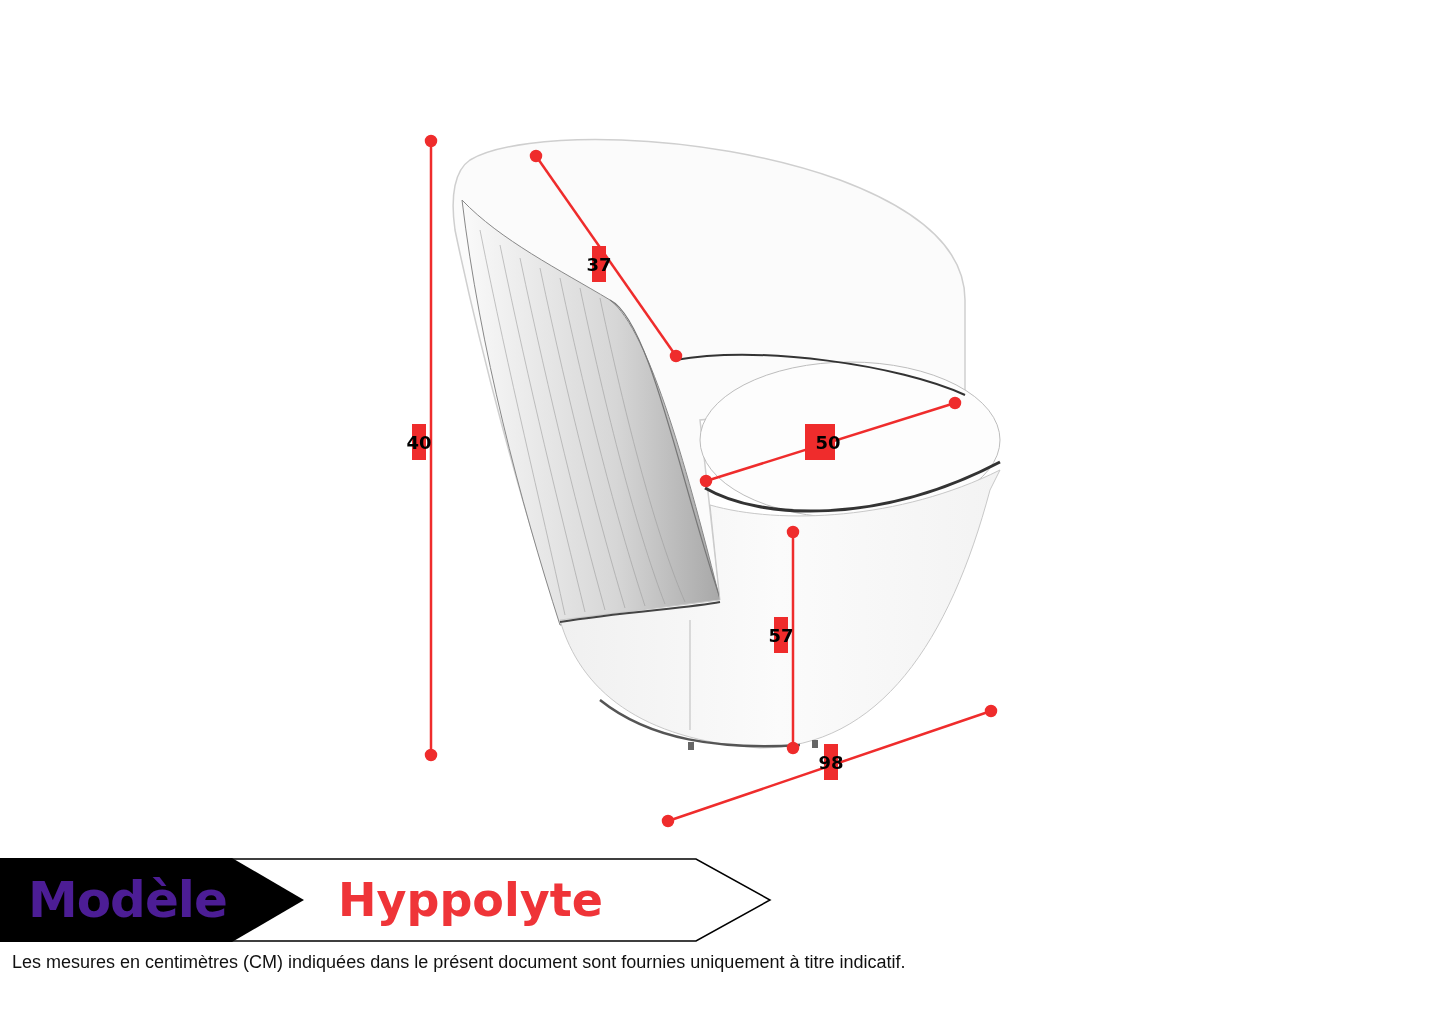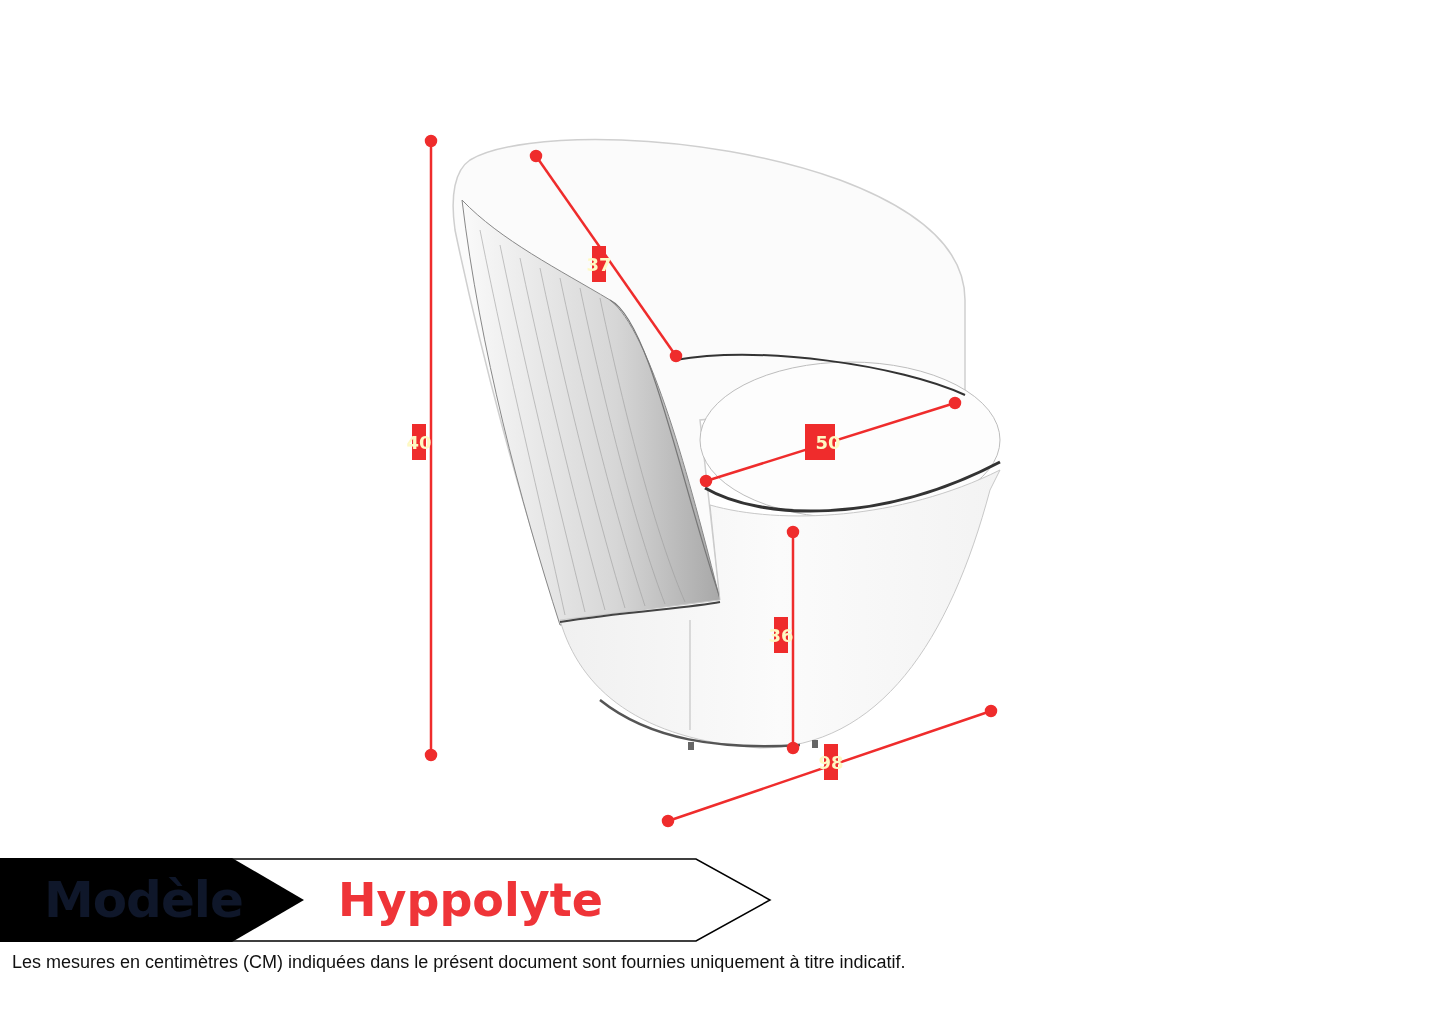--- a/index.html
+++ b/index.html
@@ -1,21 +1,21 @@
 <!DOCTYPE html>
 <html><head>
 <meta charset="utf-8">
 <style>
   html, body { margin:0; padding:0; background:#ffffff; }
   body { width:1445px; height:1012px; position:relative; overflow:hidden; font-family:"DejaVu Sans", sans-serif; }
   #diagram { position:absolute; left:0; top:0; width:1445px; height:1012px; }
-  .dim-label { position:absolute; width:14px; height:36px; background:#ef2c2c; color:#fef9c3; font-weight:bold; font-size:18px; display:flex; align-items:center; justify-content:center; font-family:"DejaVu Sans", sans-serif; }
+  .dim-label { position:absolute; width:14px; height:36px; background:#ef2c2c; color:#000000; font-weight:bold; font-size:18px; display:flex; align-items:center; justify-content:center; font-family:"DejaVu Sans", sans-serif; }
   #banner { position:absolute; left:0; top:858px; width:772px; height:84px; }
   #banner svg { position:absolute; left:0; top:0; }
-  .model-label { position:absolute; left:28px; top:862px; height:76px; display:flex; align-items:center; color:#0f172a; font-weight:bold; font-size:50px; font-family:"DejaVu Sans", sans-serif; letter-spacing:-1px;margin-left:16px; }
+  .model-label { position:absolute; left:28px; top:862px; height:76px; display:flex; align-items:center; color:#4c1d95; font-weight:bold; font-size:50px; font-family:"DejaVu Sans", sans-serif; letter-spacing:-1px; }
   .model-name { position:absolute; left:338px; top:862px; height:76px; display:flex; align-items:center; color:#ef3438; font-weight:bold; font-size:46px; font-family:"DejaVu Sans", sans-serif; }
   .disclaimer { position:absolute; left:12px; top:952px; font-size:18px; color:#111111; font-family:"Liberation Sans", sans-serif; }
 </style>
 </head>
 <body>
 
 <div id="diagram">
   <svg width="1445" height="1012" viewBox="0 0 1445 1012">
     <defs>
       <linearGradient id="sideShade" x1="0" y1="0" x2="1" y2="0">
@@ -73,21 +73,21 @@
         <circle cx="793" cy="748" r="5"></circle>
       <line x1="668" y1="821" x2="991" y2="711"></line>
       <circle cx="668" cy="821" r="5"></circle>
         <circle cx="991" cy="711" r="5"></circle>
     </g>
   </svg>
 
   <div class="dim-label" style="left:412px;top:424px;">40</div>
   <div class="dim-label" style="left:592px;top:246px;">37</div>
   <div class="dim-label" style="left:805px;top:424px;padding-left:16px;">50</div>
-  <div class="dim-label" style="left:774px;top:617px;">36</div>
+  <div class="dim-label" style="left:774px;top:617px;">57</div>
   <div class="dim-label" style="left:824px;top:744px;">98</div>
 </div>
 
 <div id="banner">
   <svg width="772" height="84" viewBox="0 0 772 84">
     <polygon points="1,1 696,1 770,42 696,83 1,83" fill="#ffffff" stroke="#000" stroke-width="1.5"></polygon>
     <polygon points="0,0 232,0 304,42 232,84 0,84" fill="#000000"></polygon>
   </svg>
 </div>
 <div class="model-label">Modèle</div>

